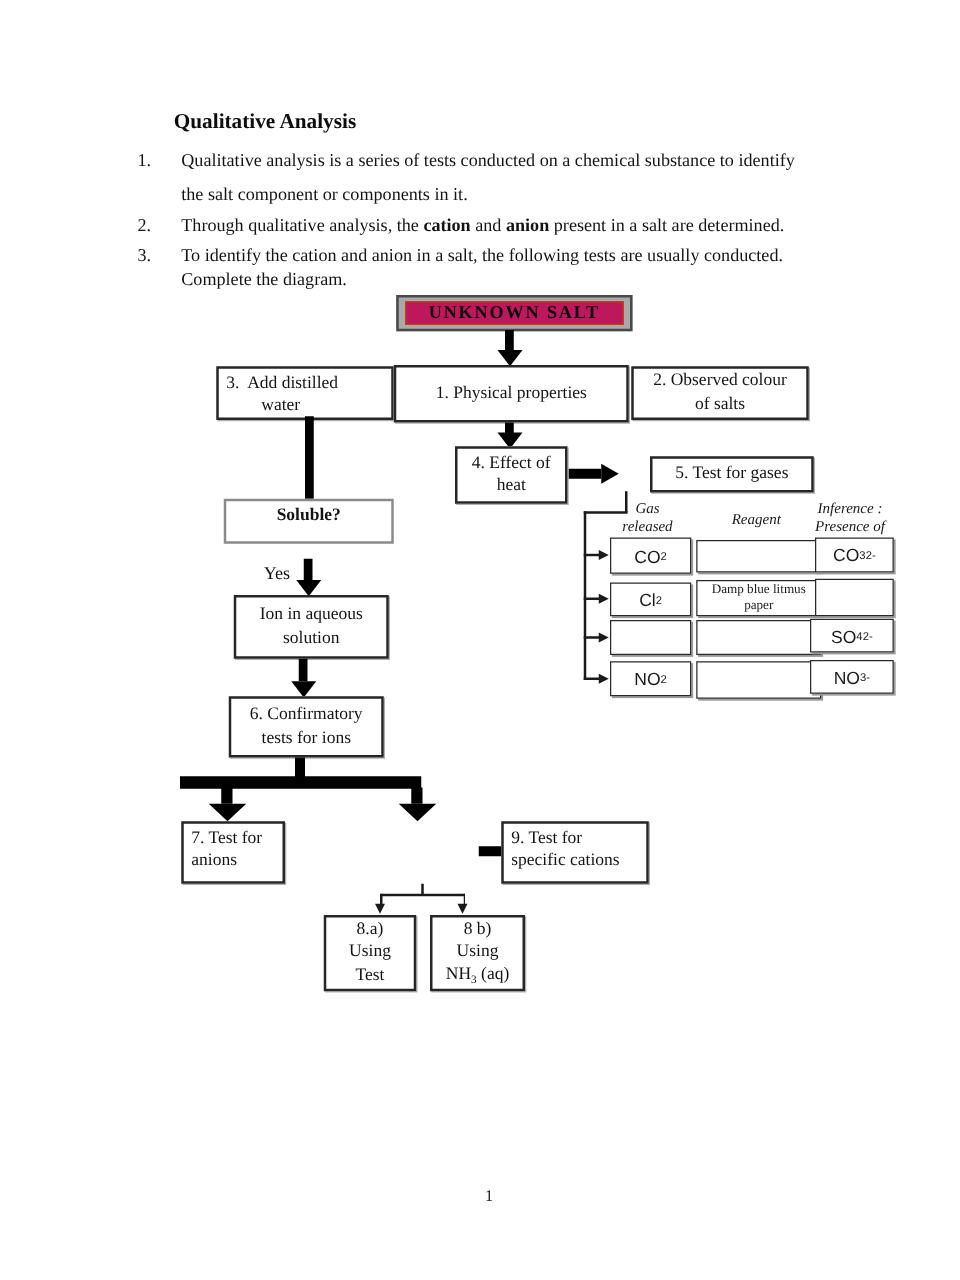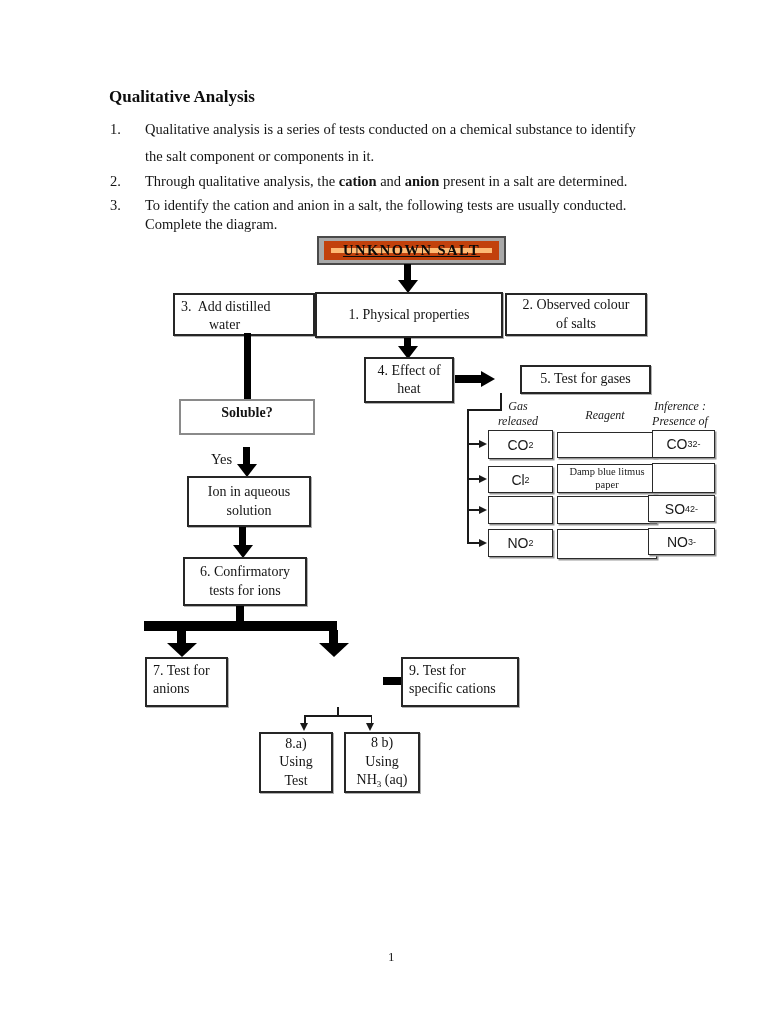--- a/index.html
+++ b/index.html
@@ -1,37 +1,37 @@
 <!DOCTYPE html>
 <html><head>
 <meta charset="utf-8">
 <style>
   html,body{margin:0;padding:0;background:#fff;}
   .page{position:relative;width:768px;height:1024px;background:#ffffff;overflow:hidden;
         font-family:"Liberation Serif",serif;color:#111;}
   .t{position:absolute;font:14.5px/1.2 "Liberation Serif",serif;white-space:nowrap;color:#141414;}
   .t .bi{font-weight:bold;}
-  .title{position:absolute;font:bold 17px "Liberation Serif",serif;white-space:nowrap;color:#0d0d0d;}
+  .title{position:absolute;font:bold 17px "Liberation Serif",serif;white-space:nowrap;color:#0d0d0d;margin-left:30px;}
   .pagenum{position:absolute;font:13px "Liberation Serif",serif;color:#222;}
 
   
   .fbox{position:absolute;box-sizing:border-box;border:2px solid #262626;background:#fff;
         box-shadow:1px 1px 0 #b0b0b0;display:flex;flex-direction:column;align-items:center;
         justify-content:center;text-align:center;font:14px/1.3 "Liberation Serif",serif;color:#141414;}
   .fbox.align-left{align-items:flex-start;justify-content:flex-start;text-align:left;padding:3px 3px 0 6px;}
   .fbox .indent{padding-left:28px;}
   .fbox .prews{white-space:pre;}
   .soluble{border-color:#8a8a8a;box-shadow:none;justify-content:flex-start;padding-top:3px;font-weight:bold;}
 
   
   .salt-outer{position:absolute;left:317px;top:236px;width:189px;height:29px;background:#a9a9a9;
               border:2px solid #4a4a4a;box-sizing:border-box;}
-  .salt-inner{position:absolute;left:5px;top:3px;right:5px;bottom:3px;background:#fdba74;
-              border:7px solid #c2410c;display:flex;align-items:center;justify-content:center;
-              font:bold 14.5px "Liberation Serif",serif;letter-spacing:1.5px;color:#0a0a0a;text-decoration:underline;}
+  .salt-inner{position:absolute;left:5px;top:3px;right:5px;bottom:3px;background:#be185d;
+              border:1px solid #c2410c;display:flex;align-items:center;justify-content:center;
+              font:bold 14.5px "Liberation Serif",serif;letter-spacing:1.5px;color:#0a0a0a;}
 
   
   .tcell{position:absolute;box-sizing:border-box;border:1.5px solid #2a2a2a;background:#fff;
          box-shadow:1.5px 1.5px 0 #999;display:flex;align-items:center;justify-content:center;
          font:14px "Liberation Sans",sans-serif;color:#1a1a1a;}
   .tcell sub{font-size:9px;vertical-align:-3px;}
   .tcell sup{font-size:9px;vertical-align:4px;}
   .reagent-note{font:10.5px/1.2 "Liberation Serif",serif;text-align:center;}
   .thead{position:absolute;font:italic 12px/1.25 "Liberation Serif",serif;text-align:center;color:#1a1a1a;}
 

